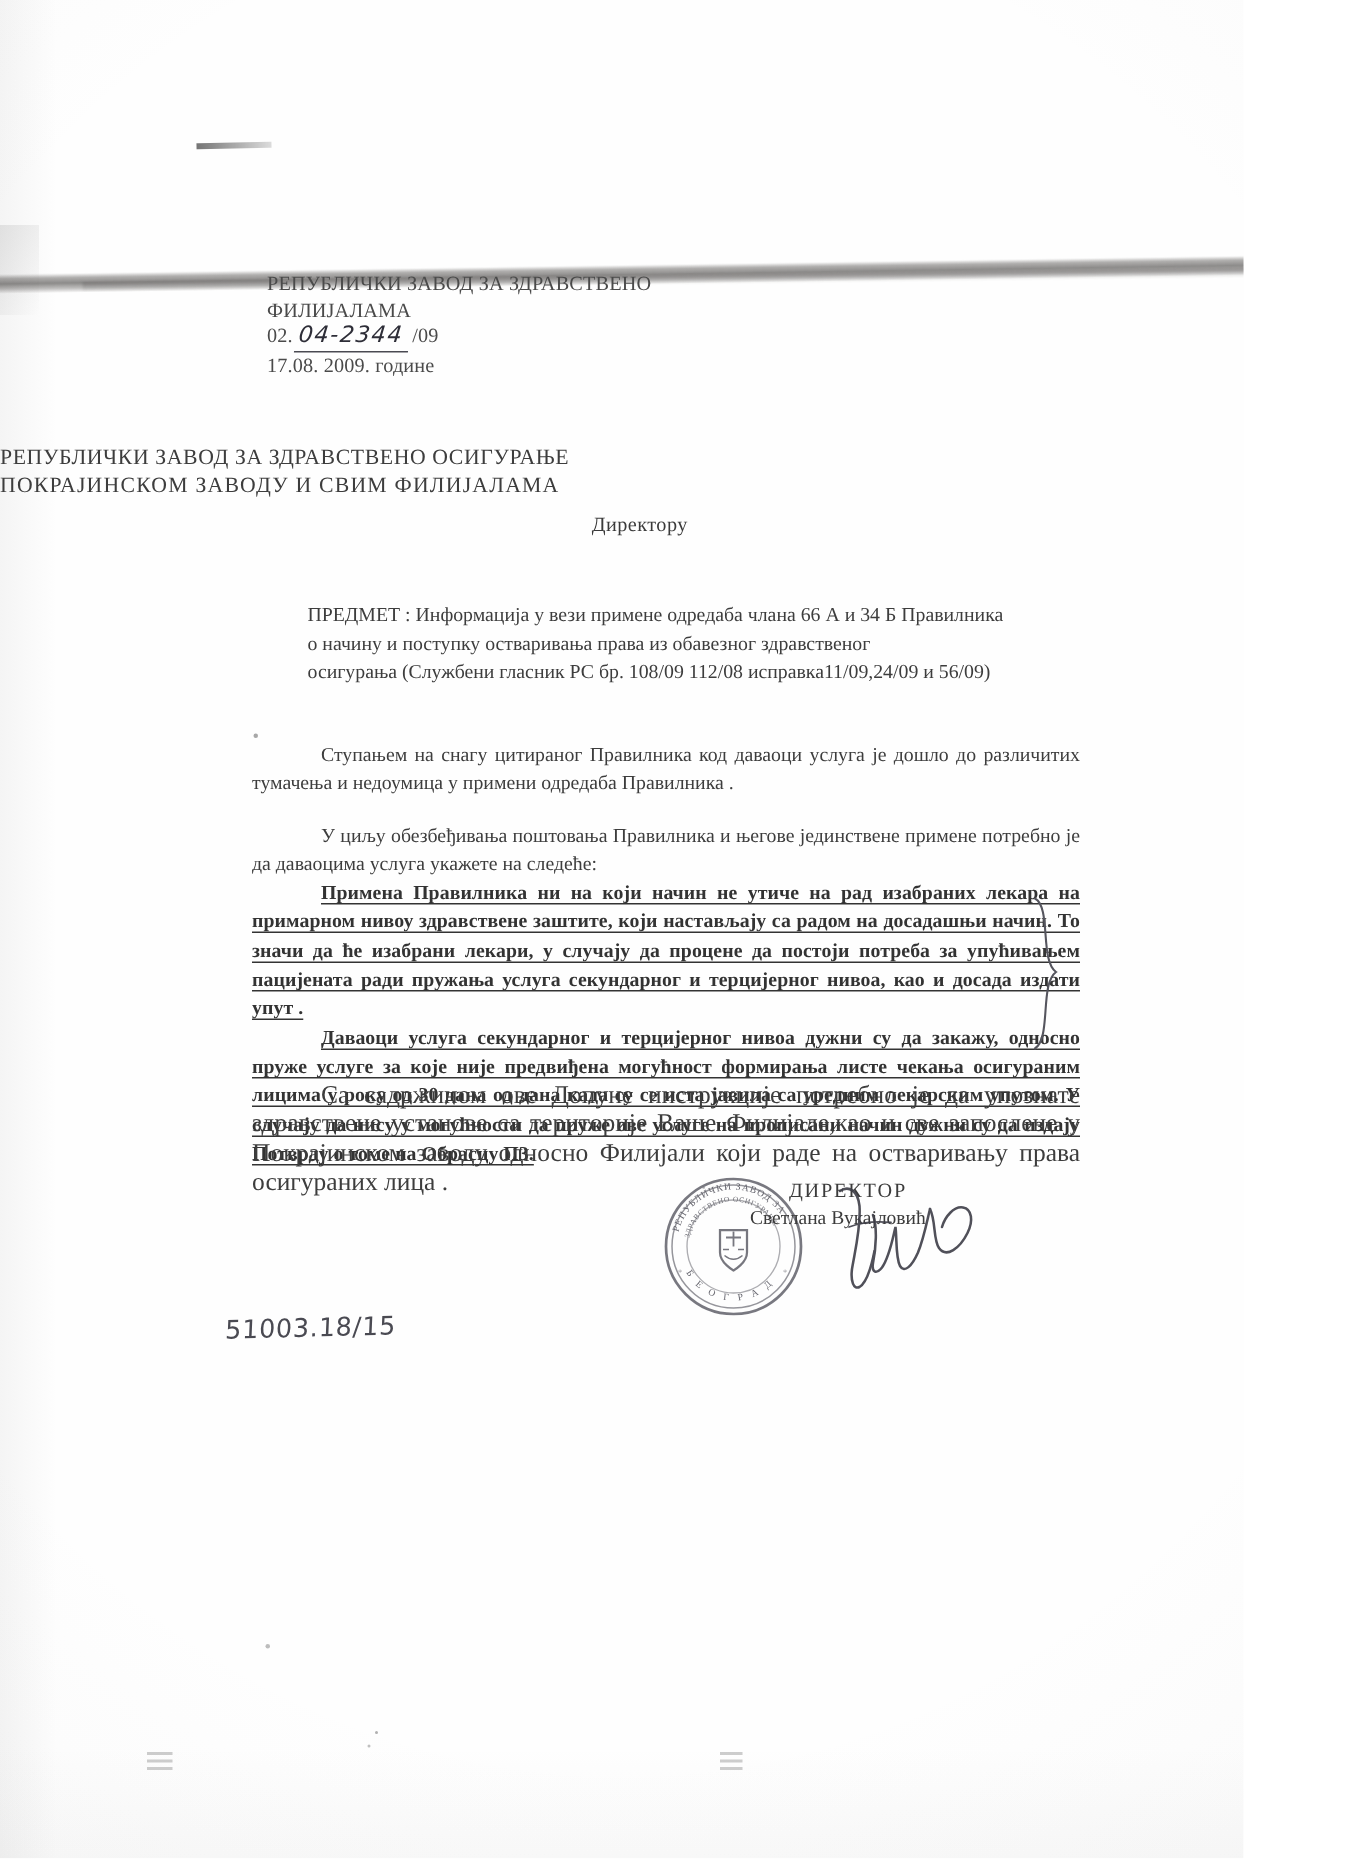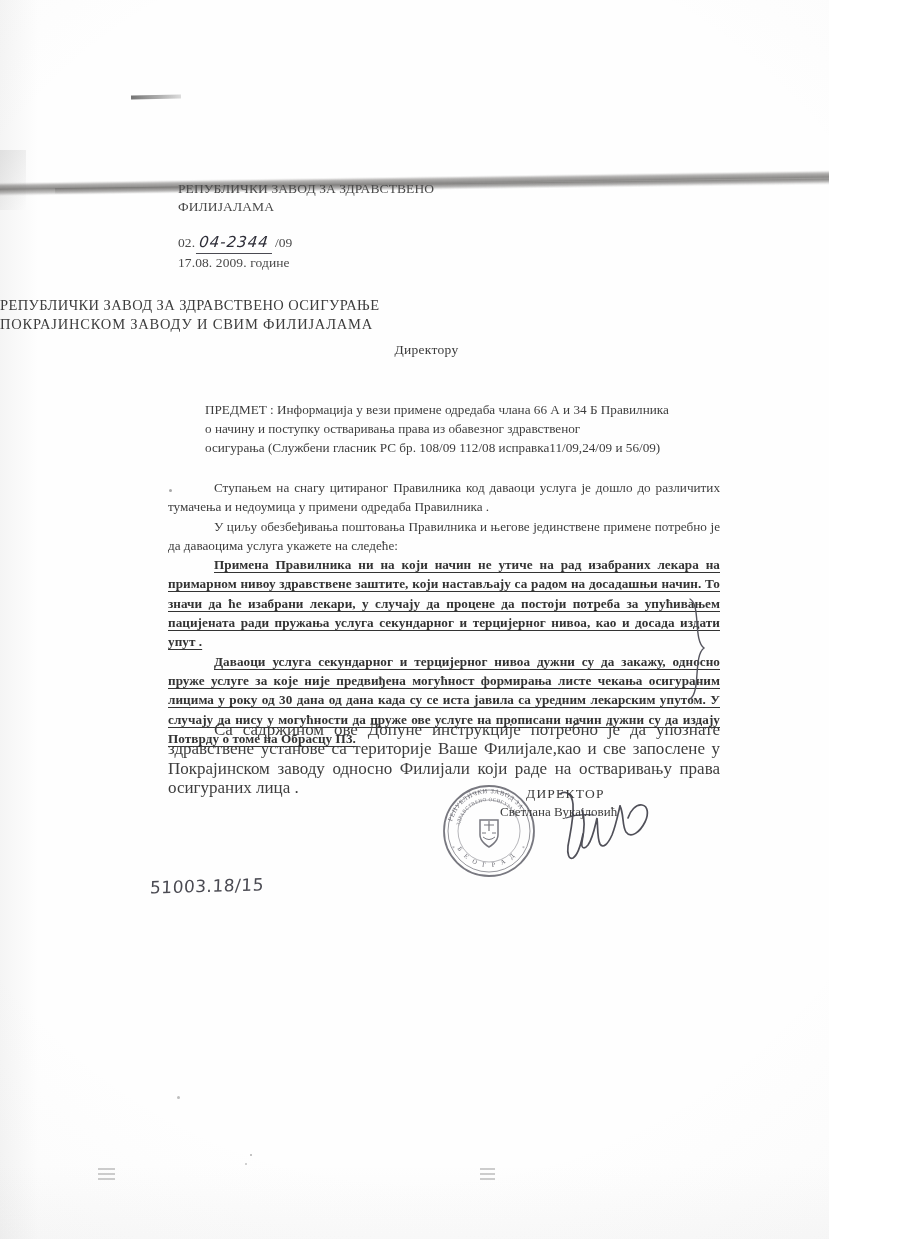--- a/index.html
+++ b/index.html
@@ -82,21 +82,21 @@
     font-size: 13.5px;
     line-height: 17.5px;
     letter-spacing: 0.1px;
     color: #4a4a4a;
   }
   .hdr .l1 { white-space: nowrap; }
   .filenum {
     display: flex;
     align-items: baseline;
     gap: 2px;
-    margin-top: 19px;
+    margin-top: 0;
   }
   .hand {
     font-family: "DejaVu Sans", sans-serif;
     font-style: italic;
     color: #2e2e38;
     font-size: 15px;
     letter-spacing: 1px;
     border-bottom: 1px solid #4a4a52;
     padding: 0 4px 1px 2px;
     transform: skewX(-6deg);
@@ -136,21 +136,21 @@
   .body-block {
     position: absolute;
     left: 168px;
     top: 478px;
     width: 552px;
     font-size: 13.2px;
     line-height: 19.3px;
     color: #3d3d3d;
     text-align: justify;
   }
-  .para { margin: 0 0 0 0; text-indent: 46px; }
+  .para { margin: 15px 0 0 0; text-indent: 46px; }
   .para.tight { text-indent: 46px; }
   .para-u {
     margin: 0;
     text-indent: 46px;
     text-decoration: underline;
     text-underline-offset: 2.5px;
     text-decoration-thickness: 1px;
     font-weight: 600;
     color: #333;
     letter-spacing: 0.05px;

